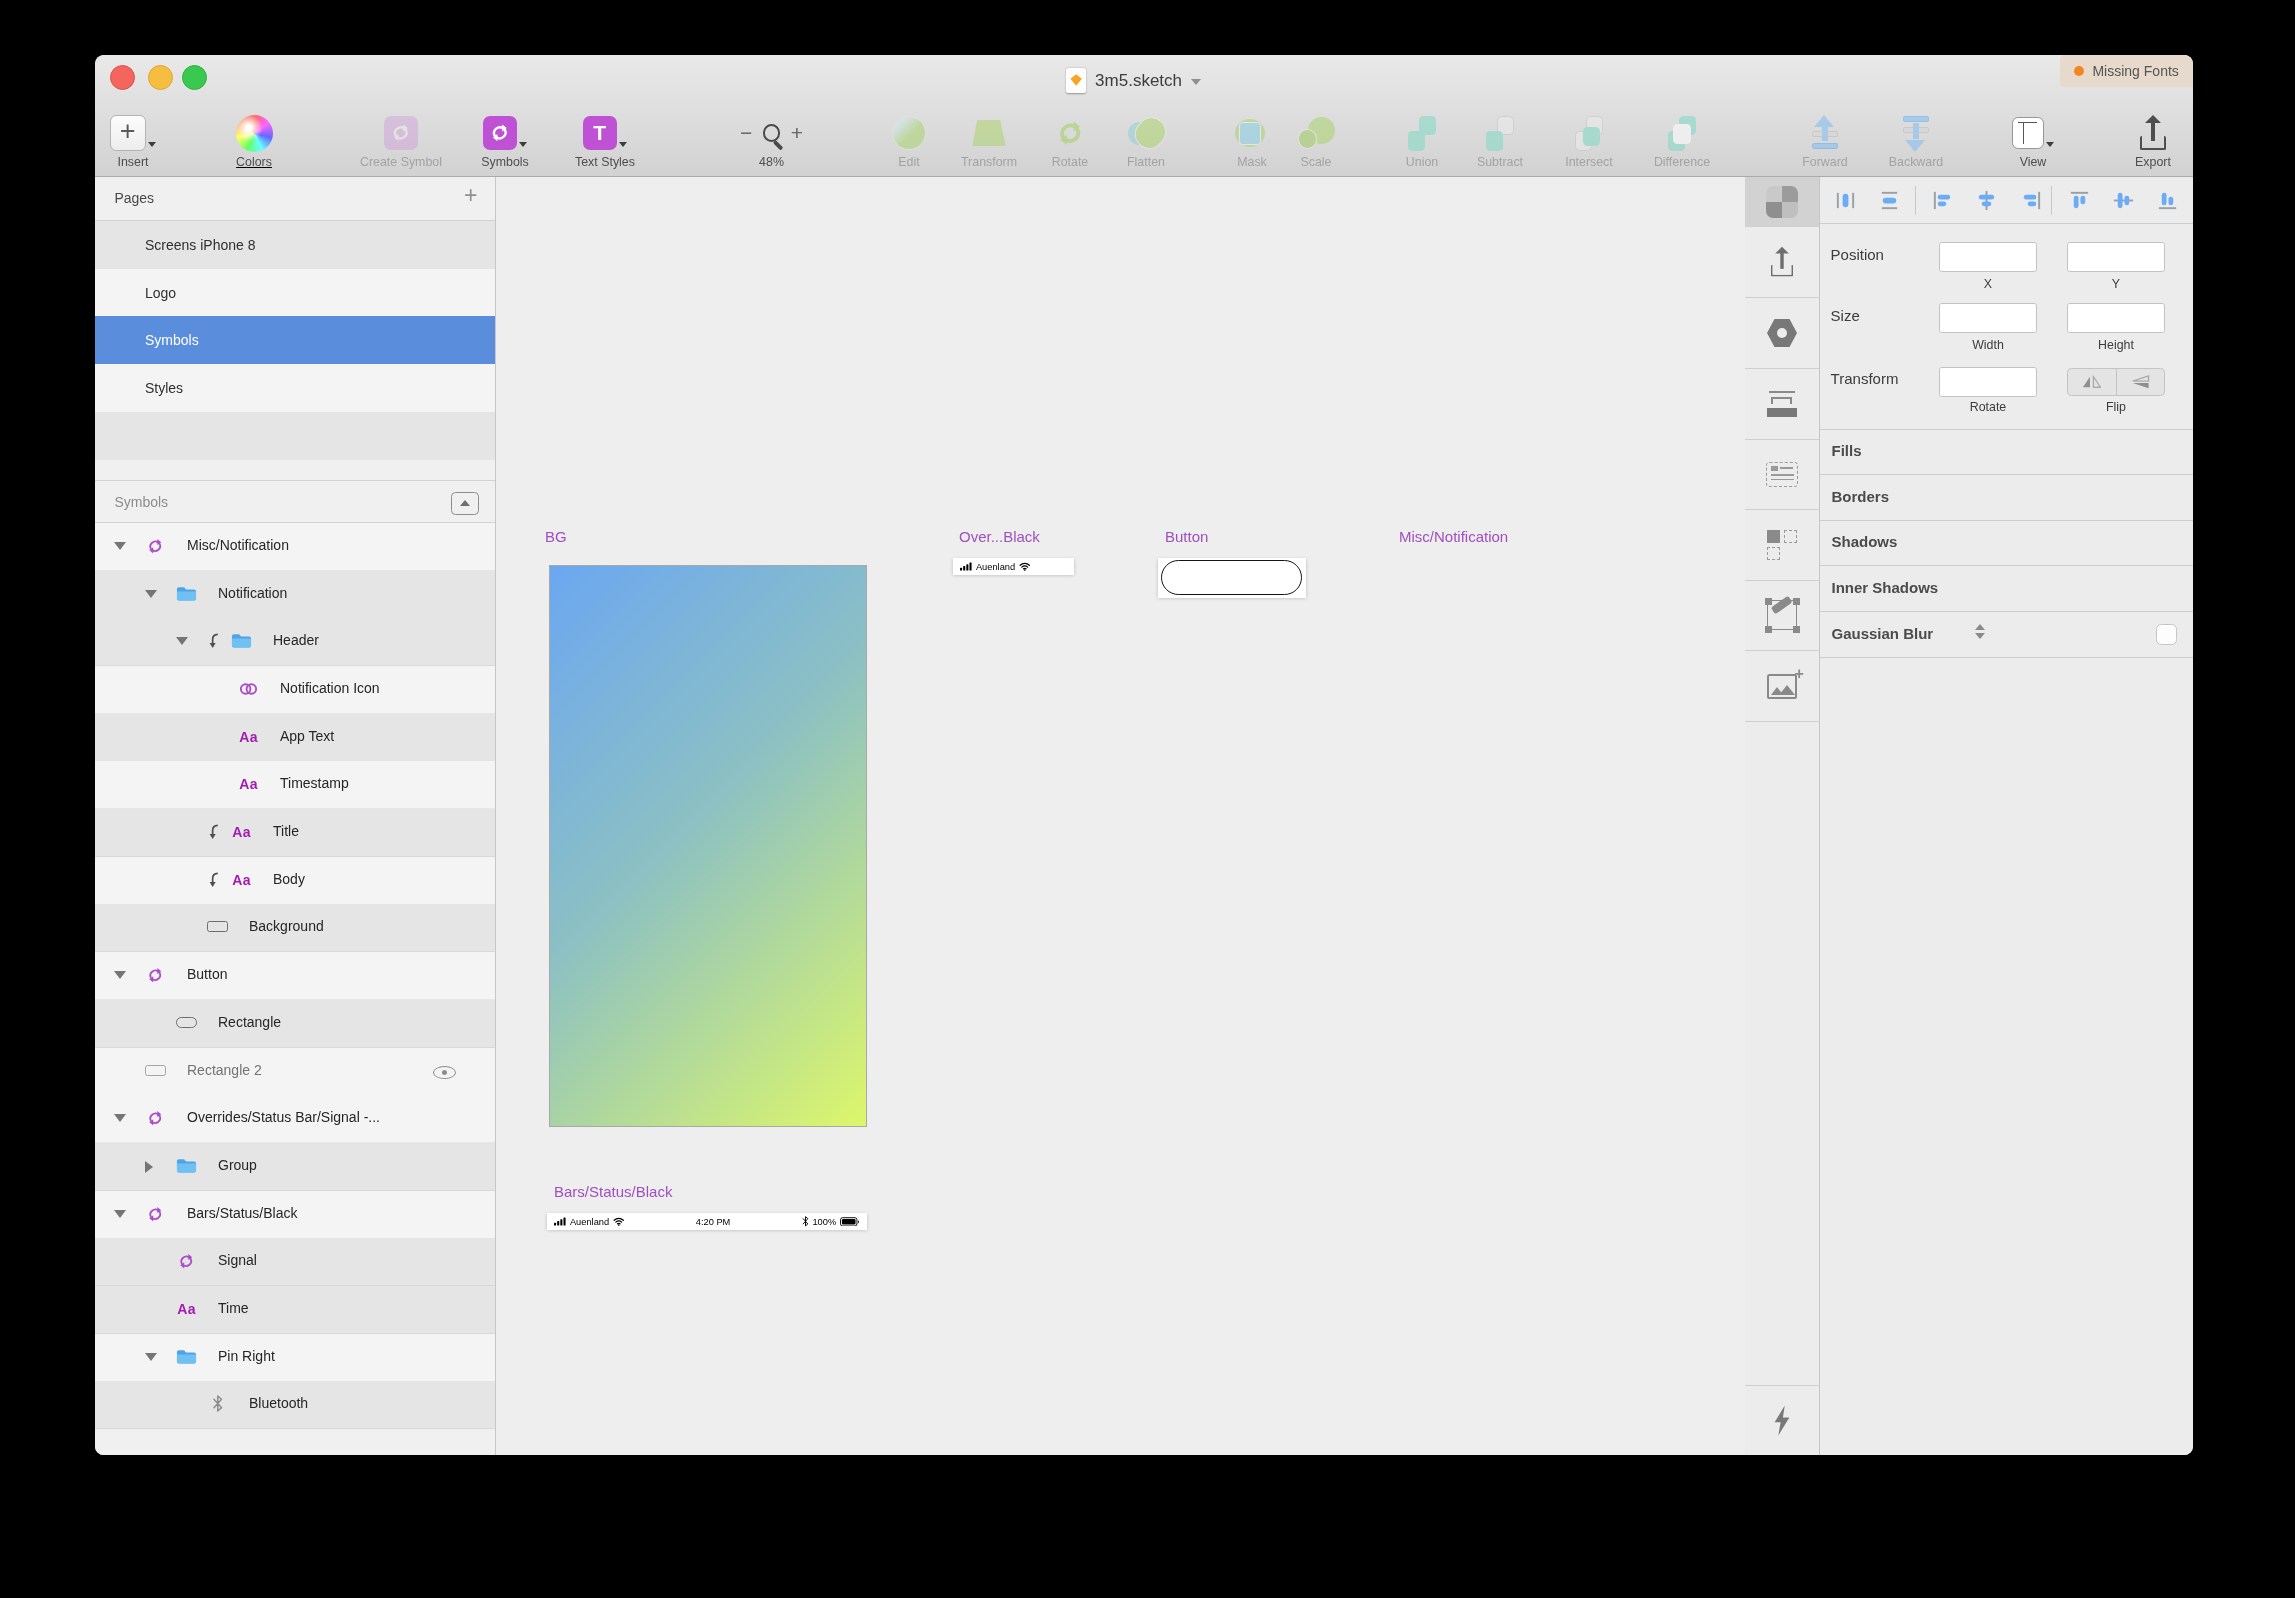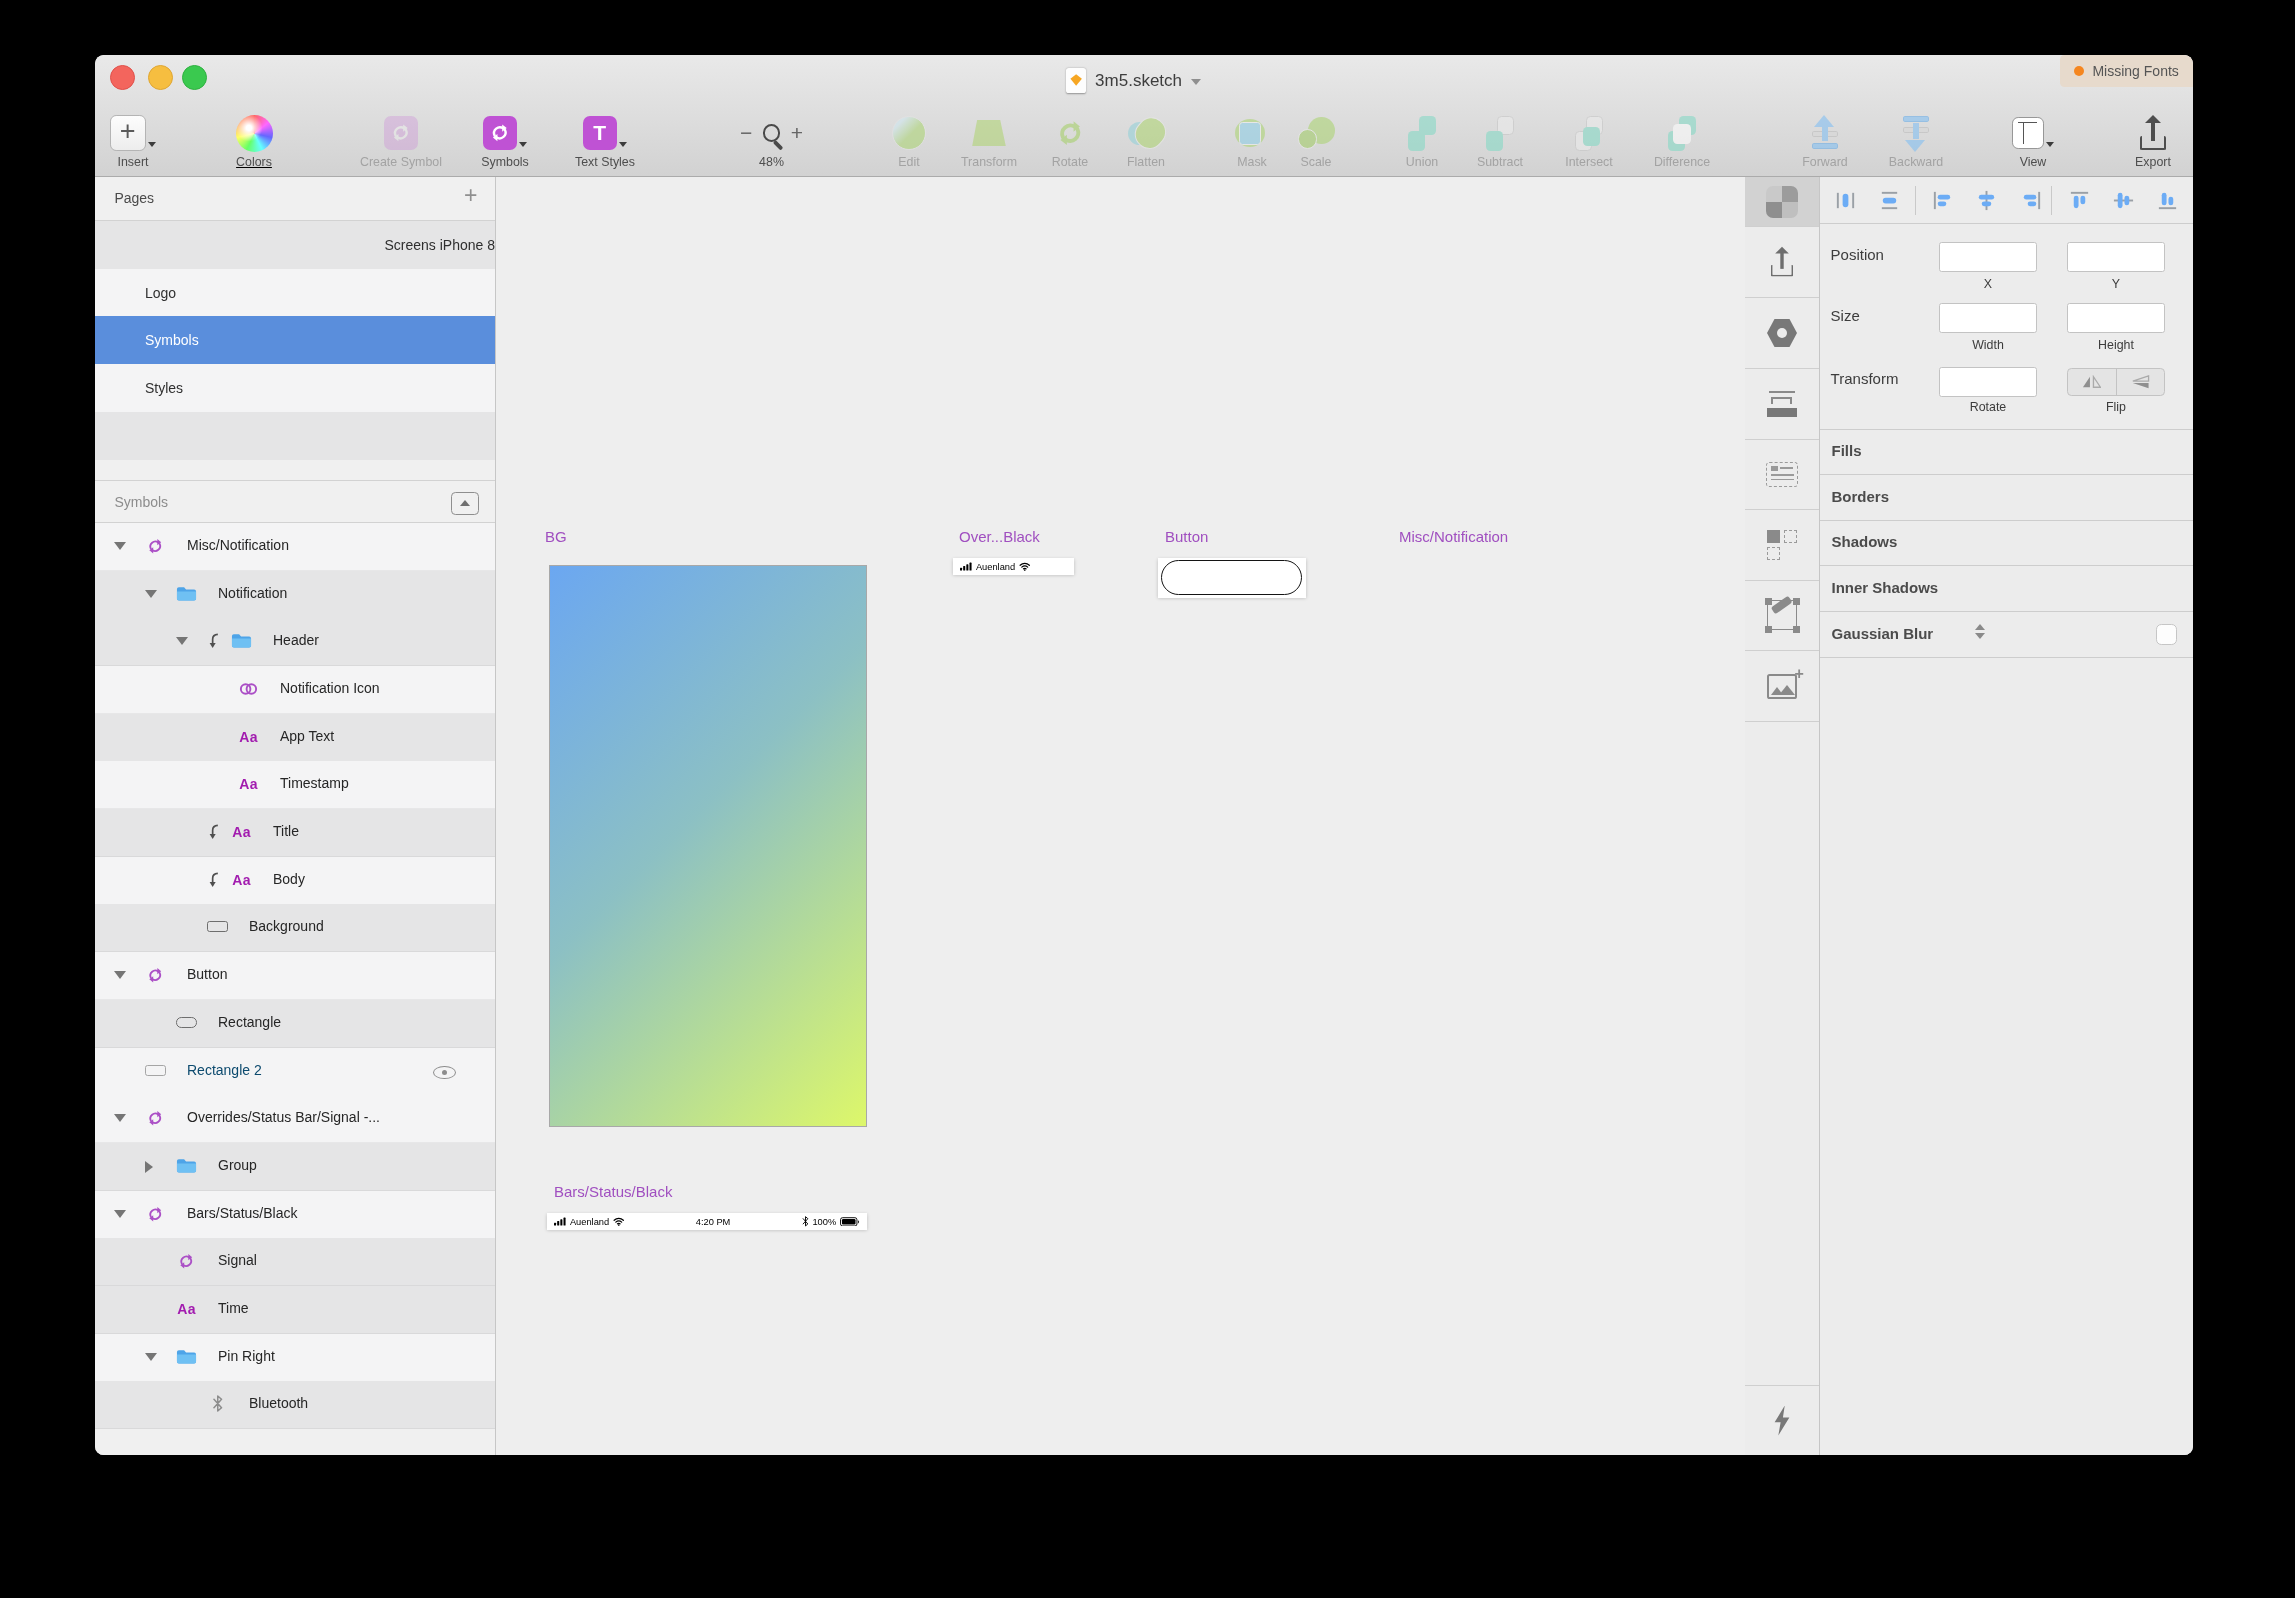--- a/index.html
+++ b/index.html
@@ -73,31 +73,31 @@
   .trayico{position:relative;width:30px;height:37px;}
   .trayico .tr{position:absolute;left:1.8px;bottom:1.8px;width:26.5px;height:14px;border:2.6px solid #4e4e4e;border-top:none;border-radius:1.8px;box-sizing:border-box;}
   .trayico .st{position:absolute;left:13.2px;top:7px;width:3.5px;height:19.4px;background:#4e4e4e;}
   .trayico .hd{position:absolute;left:7px;top:0;width:0;height:0;border-left:8px solid transparent;border-right:8px solid transparent;border-bottom:8.8px solid #4e4e4e;}
   
   .content{position:absolute;left:0;top:122px;right:0;bottom:0;}
   
   .sidebar{position:absolute;left:0;top:0;width:401px;height:100%;background:#f0f0f0;border-right:0.9px solid #c6c6c6;box-sizing:border-box;overflow:hidden;}
   .sb-header{position:absolute;left:0;width:100%;height:42px;display:flex;align-items:center;padding:0 19.4px;box-sizing:border-box;font-size:14px;}
   .rowstrip{position:absolute;left:0;width:100%;height:48px;}
-  .bg-dark{background:#e5e5e6;justify-content:flex-end;}
+  .bg-dark{background:#e5e5e6;}
   .bg-light{background:#f4f4f5;}
   .page-row{position:absolute;left:0;width:100%;height:48px;display:flex;align-items:center;padding-left:50px;box-sizing:border-box;font-size:14px;color:#2f2f2f;}
   .page-row.selected{background:#5a8edc;color:#fff;}
   .divline{position:absolute;left:0;width:100%;height:0.9px;background:#d2d2d2;}
   .plus-g{position:absolute;right:17.7px;font-size:23px;color:#8f8f8f;font-weight:300;top:5.3px;}
   .collapse-btn{position:absolute;right:16px;top:10.6px;width:26.5px;height:21px;border:1.3px solid #8e8e8e;border-radius:4.4px;display:flex;align-items:center;justify-content:center;}
   .collapse-btn i{width:0;height:0;border-left:5.3px solid transparent;border-right:5.3px solid transparent;border-bottom:6.2px solid #6f6f6f;}
   .layer-row{position:absolute;left:0;width:100%;height:48px;font-size:14px;color:#262626;box-shadow:inset 0 -0.9px 0 rgba(0,0,0,.05);}
   .layer-row .lbl{position:absolute;top:14px;white-space:nowrap;}
-  .layer-row.dimmed .lbl{color:#0c4a6e;}
+  .layer-row.dimmed .lbl{color:#737373;}
   .disc{position:absolute;top:19.4px;width:0;height:0;}
   .disc.open{border-left:6.2px solid transparent;border-right:6.2px solid transparent;border-top:8px solid #757575;}
   .disc.closed{border-top:6.2px solid transparent;border-bottom:6.2px solid transparent;border-left:8px solid #757575;margin-top:-1.8px;}
   .licon{position:absolute;top:13.2px;width:21px;height:19.4px;display:flex;align-items:center;justify-content:center;}
   .licon.aa{color:#a21caf;font-size:14px;font-weight:bold;letter-spacing:0.4px;}
   .licon.rect i{width:19.4px;height:8.8px;border:1.8px solid #6e6e6e;border-radius:2.6px;}
   .licon.pill i{width:19.4px;height:8.8px;border:1.8px solid #6e6e6e;border-radius:5.3px;}
   .dimmed .licon.rect i{border-color:#a5a5a5;}
   .eye{position:absolute;right:39px;top:17.7px;width:23px;height:13.2px;border:1.8px solid #8d8d8d;border-radius:50%;box-sizing:border-box;display:flex;align-items:center;justify-content:center;}
   .eye i{width:5.3px;height:5.3px;border-radius:50%;background:#8d8d8d;}

